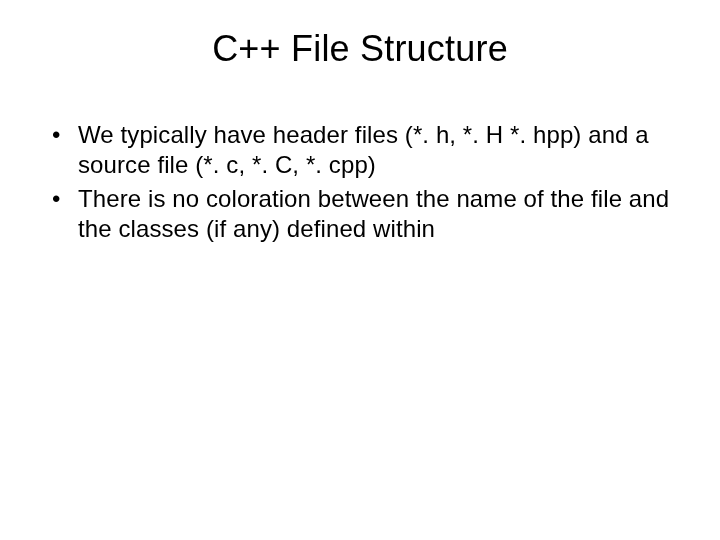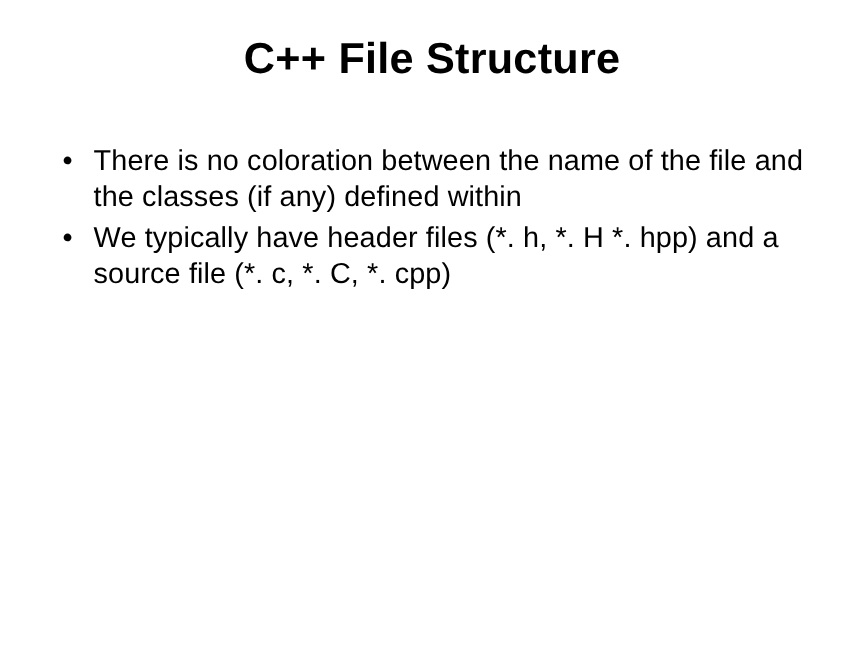--- a/index.html
+++ b/index.html
@@ -16,21 +16,21 @@
       overflow: hidden;
     }
     .slide {
       width: 100%;
       height: 100%;
       padding: 28px 40px 0 40px;
     }
     .title {
       text-align: center;
       font-size: 36px;
-      font-weight: 700;
+      font-weight: 400;
       margin-bottom: 50px;
       letter-spacing: 0.2px;
     }
     .bullets {
       list-style: none;
       padding-left: 8px;
     }
     .bullets li {
       position: relative;
       padding-left: 30px;
@@ -46,16 +46,16 @@
       top: 0;
       font-size: 24px;
     }
   </style>
 </head>
 <body>
 
 <div class="slide">
   <h1 class="title">C++ File Structure</h1>
   <ul class="bullets">
+    <li>We typically have header files (*. h, *. H *. hpp) and a source file (*. c, *. C, *. cpp)</li>
     <li>There is no coloration between the name of the file and the classes (if any) defined within</li>
-    <li>We typically have header files (*. h, *. H *. hpp) and a source file (*. c, *. C, *. cpp)</li>
   </ul>
 </div>
 
 </body></html>

